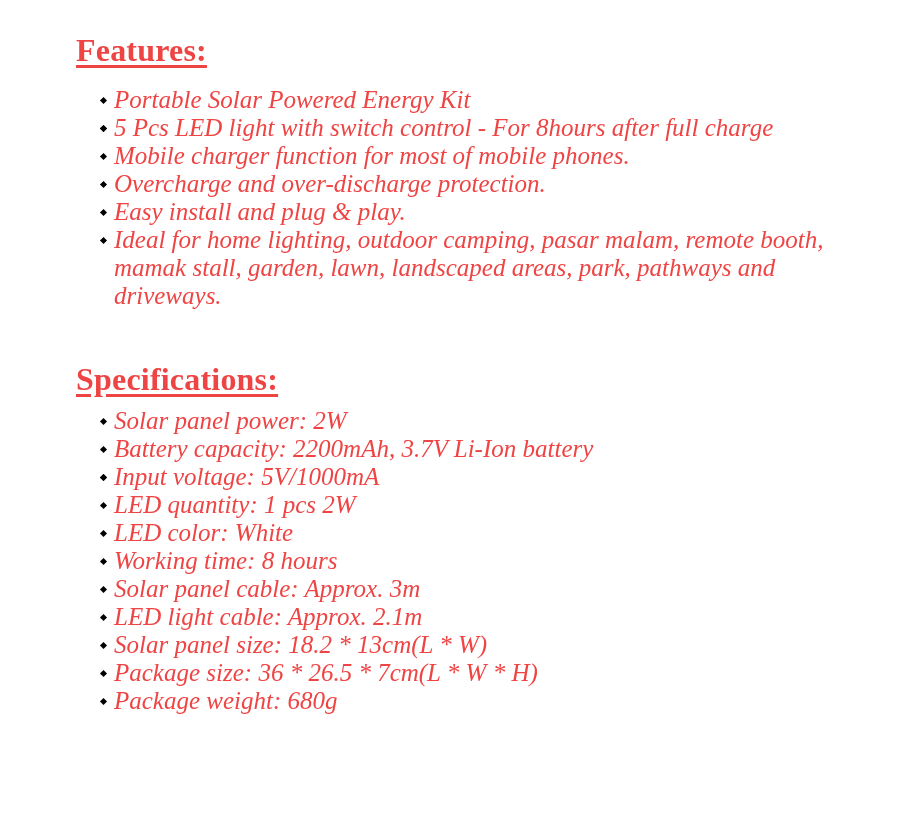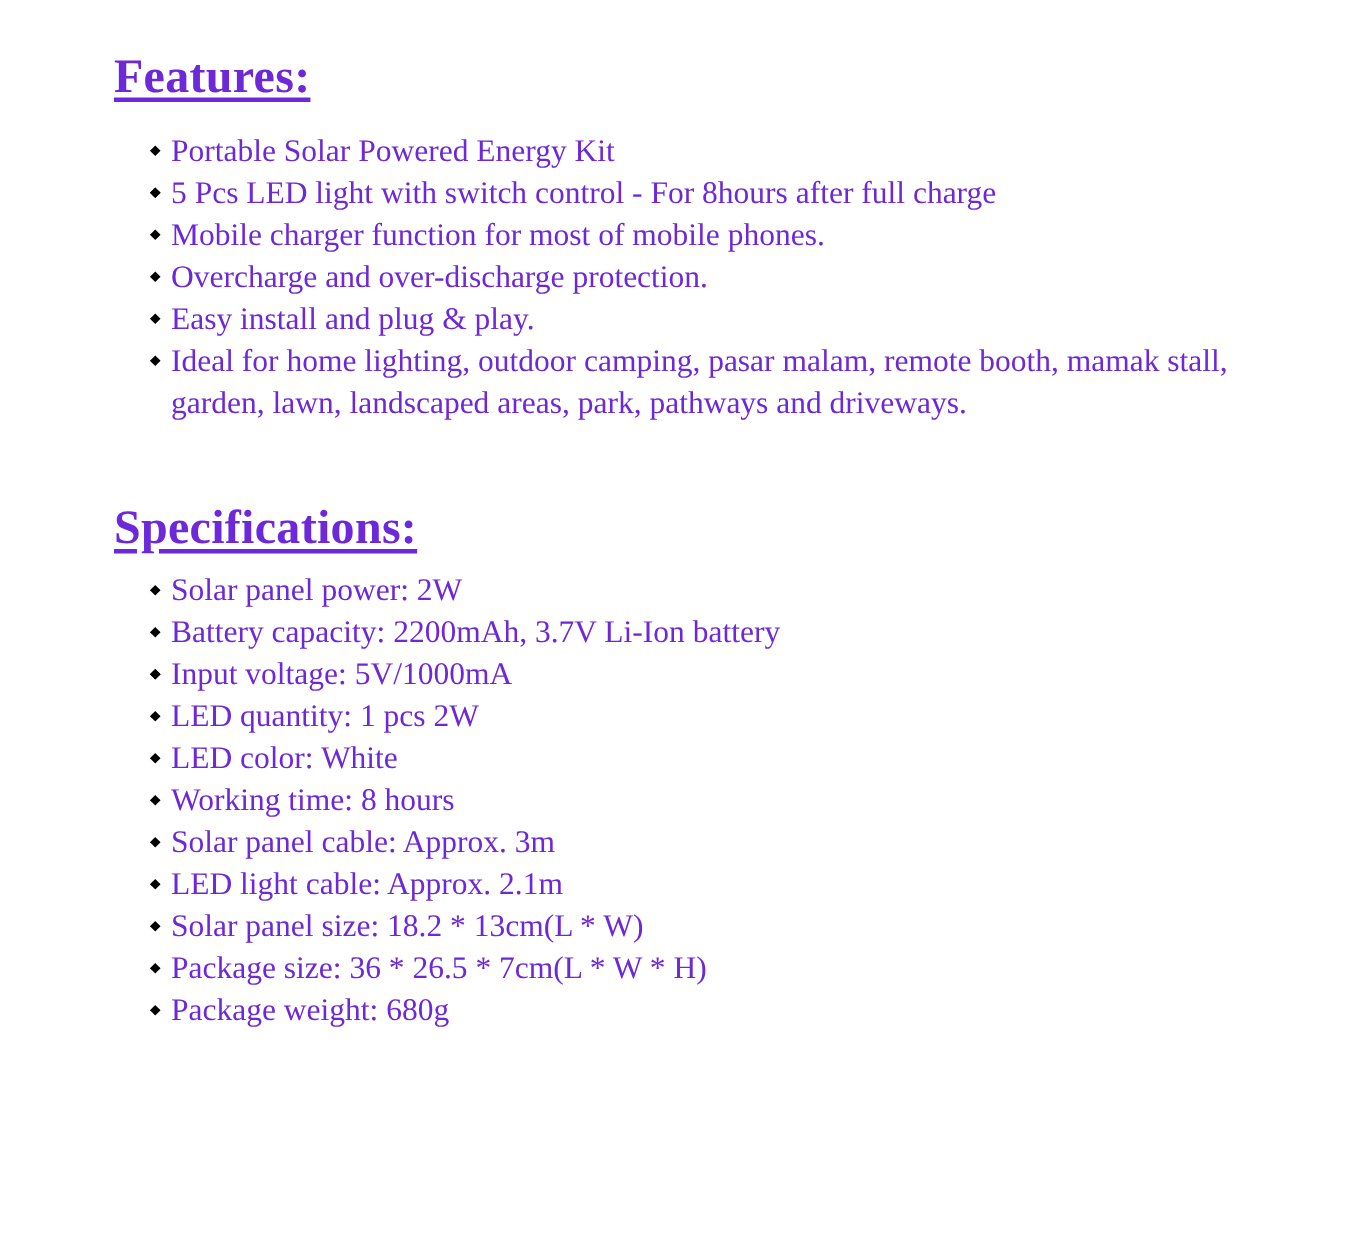--- a/index.html
+++ b/index.html
@@ -7,21 +7,21 @@
     padding: 0;
     background: #ffffff;
   }
   .page {
     position: relative;
     width: 900px;
     height: 836px;
     background: #ffffff;
     overflow: hidden;
     font-family: "Liberation Serif", "DejaVu Serif", serif;
-    color: #6d28d9;
+    color: #ef4444;
   }
   .heading {
     font-size: 32px;
     line-height: 40px;
     font-weight: bold;
     margin: 0 0 0 76px;
     text-decoration: underline;
     text-decoration-thickness: 3px;
     text-underline-offset: 4px;
     letter-spacing: 0.2px;
@@ -32,25 +32,26 @@
   ul.bullet-list {
     list-style: none;
     margin: 0;
     padding: 0 0 0 100px;
   }
   ul.bullet-list.features-list { margin-top: 16px; }
   ul.bullet-list.specs-list { margin-top: 8px; }
 
   ul.bullet-list li {
     position: relative;
-    font-size: 21px;
+    font-size: 25px;
     line-height: 28px;
     padding-left: 14px;
     width: 744px;
     box-sizing: border-box;
+    font-style: italic;
   }
   .bullet {
     position: absolute;
     left: 1px;
     top: 12px;
     width: 5px;
     height: 5px;
     background: #000000;
     transform: rotate(45deg);
   }

